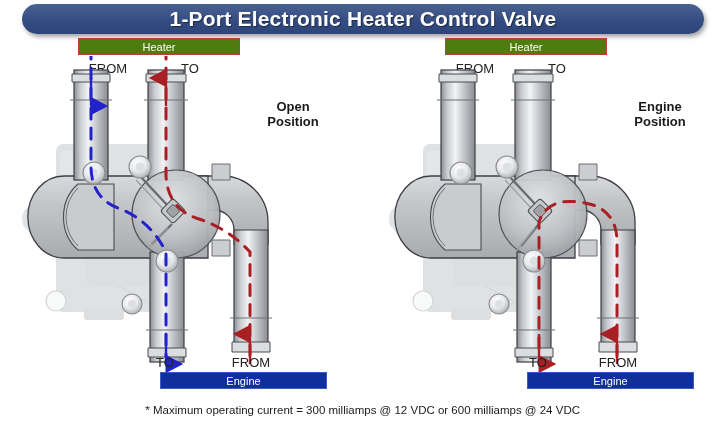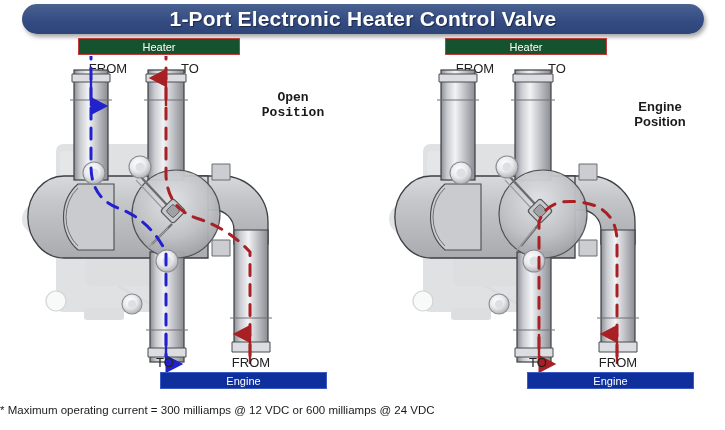--- a/index.html
+++ b/index.html
@@ -31,37 +31,37 @@
   .panel.left{left:0px;}
   .panel.right{left:363px;}
 
   
   .bar{
     position:absolute;height:15px;
     display:flex;align-items:center;justify-content:center;
     font-size:11px;color:#ffffff;white-space:nowrap;
   }
   .bar-heater{
-    background:#14532d;border:1px solid #c23b3b;
+    background:#4d7c0f;border:1px solid #c23b3b;
   }
   .bar-engine{
     background:#0f2f9c;border:1px solid #3b5bc2;justify-content:center;
   }
 
   
   .plabel{
     position:absolute;font-size:13px;color:#222;white-space:nowrap;
     text-align:center;
   }
   .poslabel{
     position:absolute;font-size:13px;font-weight:bold;color:#1a1a1a;
     text-align:center;line-height:15px;white-space:nowrap;
   }
   .footnote{
-    position:absolute;left:0;top:404px;width:580px;text-align:left;
+    position:absolute;left:0;top:404px;width:580px;text-align:right;
     font-size:11.5px;color:#1a1a1a;
   }
   svg{display:block;}
 </style>
 </head>
 <body>
 
 <div id="stage">
 
   <div class="title-banner">
@@ -70,21 +70,21 @@
 
   <div class="panel left">
 
     <div class="bar bar-heater" style="left:78px;top:4px;width:160px;">
       <span>Heater</span>
     </div>
 
     <div class="plabel" style="left:78px;top:27px;width:60px;">FROM</div>
     <div class="plabel" style="left:168px;top:27px;width:44px;">TO</div>
 
-    <div class="poslabel" style="left:238px;top:56px;width:110px;font-family:Liberation Mono, monospace;">
+    <div class="poslabel" style="left:238px;top:65px;width:110px;">
       <span>Open</span><br>
       <span>Position</span>
     </div>
 
     <svg width="362" height="330" viewBox="0 0 362 330" style="position:absolute;left:0;top:22px;">
       <defs>
         <linearGradient id="gMetalV" x1="0" y1="0" x2="1" y2="0">
           <stop offset="0%" stop-color="#8d8f94"></stop>
           <stop offset="18%" stop-color="#c9cbd0"></stop>
           <stop offset="42%" stop-color="#f2f3f5"></stop>

